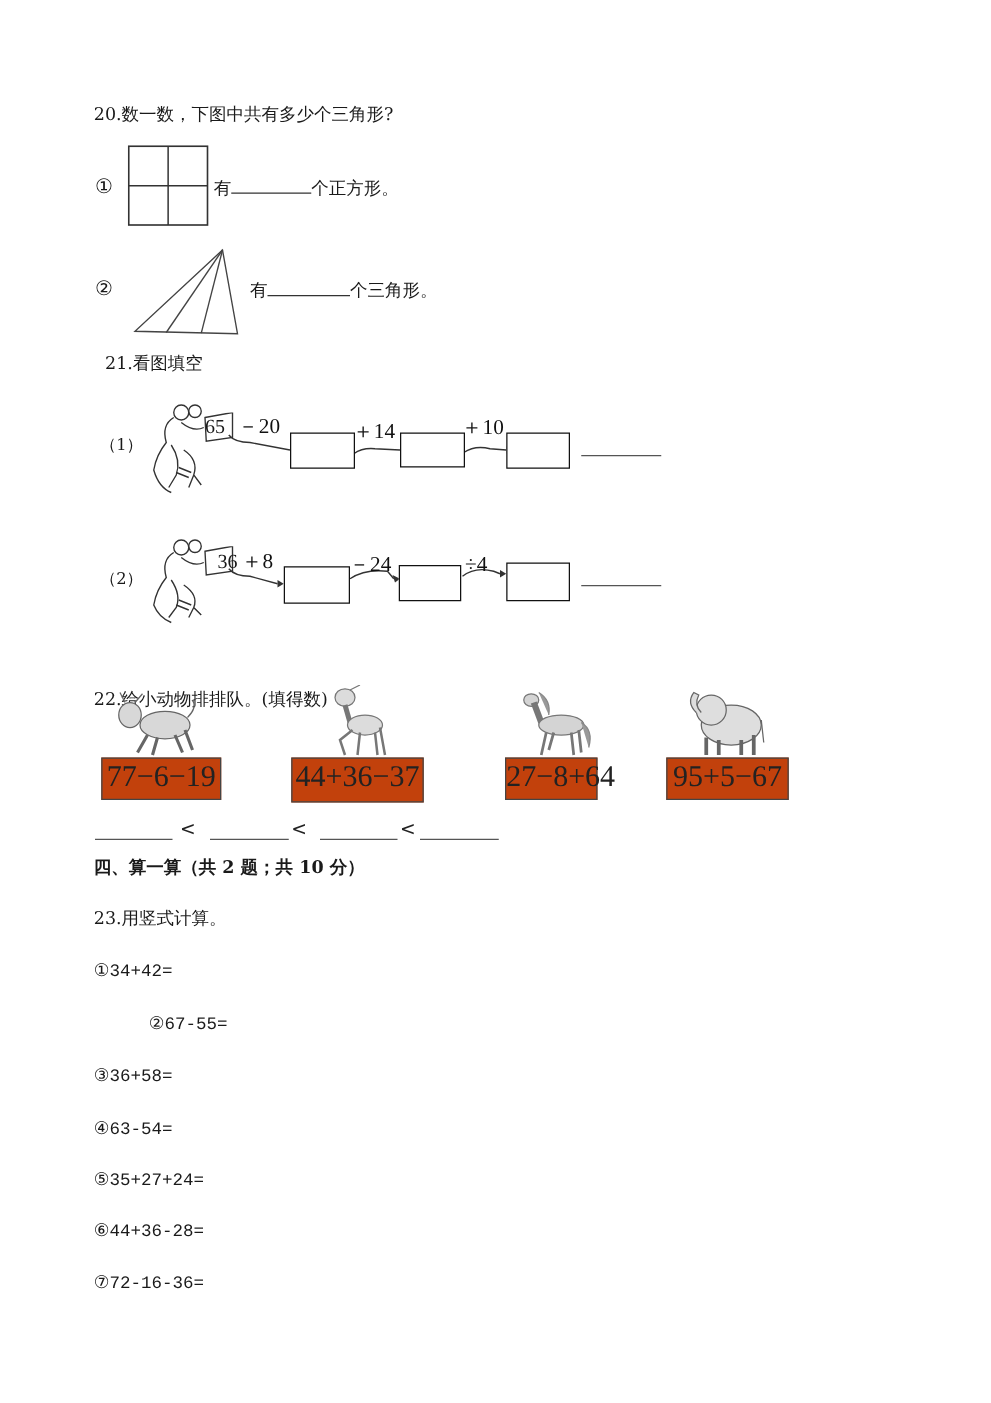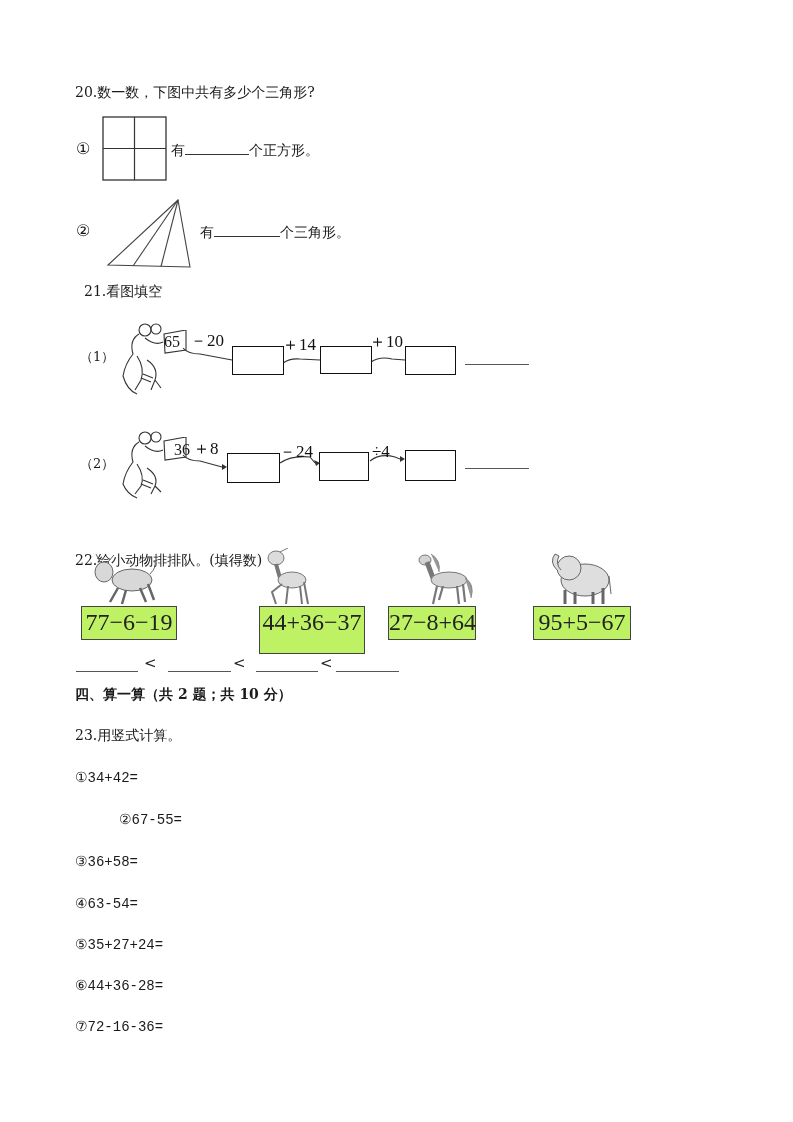--- a/index.html
+++ b/index.html
@@ -4,21 +4,21 @@
 <style>
   html, body { margin:0; padding:0; background:#ffffff; }
   body { width:793px; height:1122px; position:relative; overflow:hidden;
          font-family:"DejaVu Serif","Liberation Serif",serif; color:#1a1a1a; }
   .abs { position:absolute; white-space:nowrap; }
   .txt { font-size:14px; line-height:18px; }
   .num { font-family:Liberation Mono, monospace; }
   .blank { display:inline-block; border-bottom:1px solid #333; height:14px; vertical-align:baseline; }
   .box { position:absolute; border:1.6px solid #111; background:#fff; box-sizing:border-box; }
   .op { position:absolute; font-family:"Liberation Serif",serif; font-size:17px; line-height:18px; color:#111; white-space:nowrap; }
-  .card { position:absolute; border:1.5px solid #444; background:#bef264; box-sizing:border-box;
+  .card { position:absolute; border:1.5px solid #444; background:#c2410c; box-sizing:border-box;
           font-family:"Liberation Serif",serif; font-size:24px; line-height:30px; text-align:center; color:#222; }
   .ans-line { position:absolute; border-bottom:1px solid #555; height:0; }
   .bold { font-weight:bold; }
 </style>
 </head>
 <body>
 
 <div class="abs txt" style="left:75px;top:83px;">20.数一数，下图中共有多少个三角形?</div>
 
 <div class="abs txt" style="left:76px;top:140px;font-size:16px;">①</div>
@@ -148,22 +148,22 @@
   <g fill="#dedede" stroke="#666" stroke-width="1">
     <ellipse cx="38" cy="30" rx="24" ry="16"></ellipse>
     <ellipse cx="22" cy="18" rx="12" ry="12"></ellipse>
     <path d="M10 20 Q2 12 8 4 L12 6 Q8 14 14 20"></path>
     <path d="M18 40 L18 54 M28 42 L28 54 M46 42 L46 54 M56 38 L56 54" fill="none" stroke-width="3"></path>
     <path d="M62 26 L64 44" fill="none"></path>
   </g>
 </svg>
 
 <div class="card" style="left:81px;top:606px;width:96px;height:34px;">77−6−19</div>
-<div class="card" style="left:233px;top:606px;width:106px;height:48px;margin-left:26px;">44+36−37</div>
-<div class="card" style="left:388px;top:606px;width:88px;height:34px;font-family:Liberation Serif, serif;">27−8+64</div>
+<div class="card" style="left:233px;top:606px;width:106px;height:36px;">44+36−37</div>
+<div class="card" style="left:404px;top:606px;width:74px;height:34px;font-family:Liberation Serif, serif;">27−8+64</div>
 <div class="card" style="left:533px;top:606px;width:98px;height:34px;">95+5−67</div>
 
 <div class="ans-line" style="left:76px;top:671px;width:62px;"></div>
 <div class="abs" style="left:144px;top:654px;font-size:15px;color:#222;">&lt;</div>
 <div class="ans-line" style="left:168px;top:671px;width:63px;"></div>
 <div class="abs" style="left:233px;top:654px;font-size:15px;color:#222;">&lt;</div>
 <div class="ans-line" style="left:256px;top:671px;width:62px;"></div>
 <div class="abs" style="left:320px;top:654px;font-size:15px;color:#222;">&lt;</div>
 <div class="ans-line" style="left:336px;top:671px;width:63px;"></div>
 

